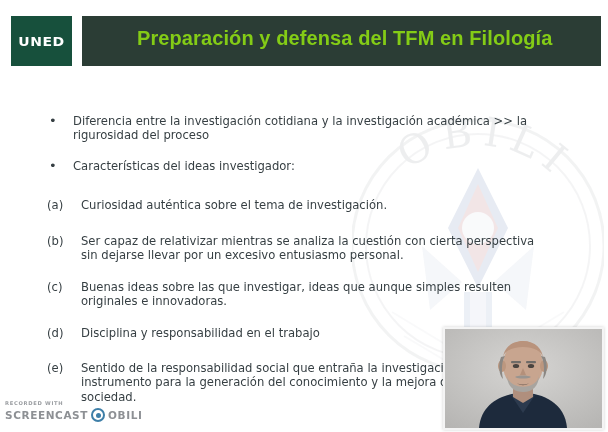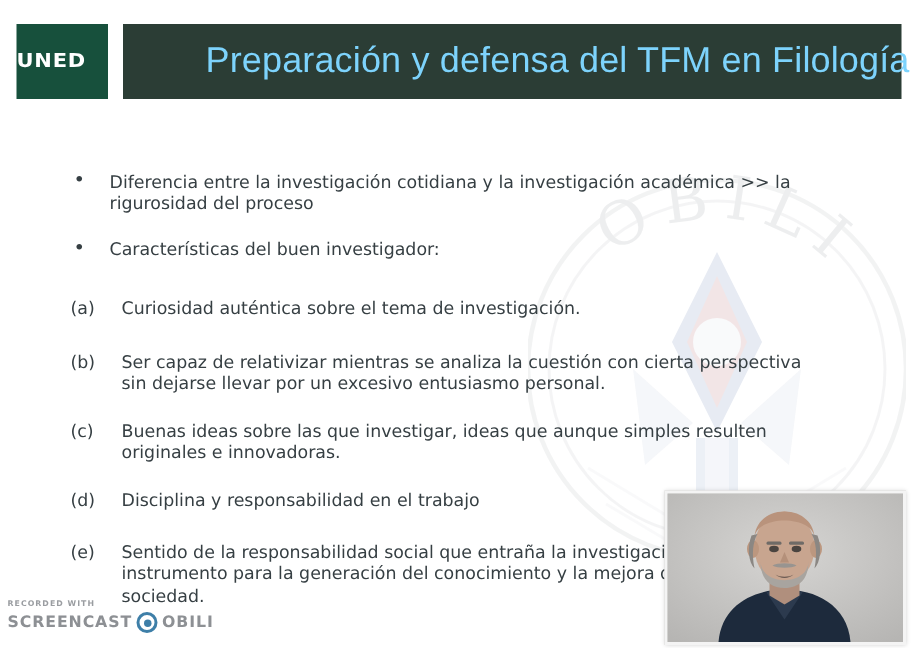--- a/index.html
+++ b/index.html
@@ -45,21 +45,21 @@
   }
   #logo-block {
     position: absolute;
     left: 0px;
     top: 0px;
     width: 61px;
     height: 50px;
     background: #17503c;
     display: flex;
     align-items: center;
-    justify-content: flex-start;
+    justify-content: center;
   }
   #logo-text {
     color: #ffffff;
     font-family: "DejaVu Sans", sans-serif;
     font-size: 14px;
     font-weight: bold;
     letter-spacing: 0.5px;
     transform: scaleY(0.92);
   }
   #title-block {
@@ -67,23 +67,23 @@
     left: 71px;
     top: 0px;
     width: 519px;
     height: 50px;
     background: #2b3d35;
   }
   #title-text {
     position: absolute;
     left: 55px;
     top: 11px;
-    color: #7dd3fc;
-    font-size: 24px;
-    font-weight: 400;
+    color: #84cc16;
+    font-size: 20px;
+    font-weight: 700;
     white-space: nowrap;
     letter-spacing: 0.1px;
   }
 
   
   #body {
     position: absolute;
     left: 0;
     top: 66px;
     width: 608px;
@@ -244,21 +244,21 @@
 
   <div id="body">
 
     <div class="blk" id="item-b1">
       <span class="marker bullet-dot">•</span>
       <span class="blk-text">Diferencia entre la investigación cotidiana y la investigación académica &gt;&gt; la rigurosidad del proceso</span>
     </div>
 
     <div class="blk" id="item-b2">
       <span class="marker bullet-dot">•</span>
-      <span class="blk-text">Características del buen investigador:</span>
+      <span class="blk-text">Características del ideas investigador:</span>
     </div>
 
     <div class="blk lettered" id="item-a">
       <span class="marker alpha">(a)</span>
       <span class="blk-text">Curiosidad auténtica sobre el tema de investigación.</span>
     </div>
 
     <div class="blk lettered" id="item-b">
       <span class="marker alpha">(b)</span>
       <span class="blk-text">Ser capaz de relativizar mientras se analiza la cuestión con cierta perspectiva sin dejarse llevar por un excesivo entusiasmo personal.</span>

